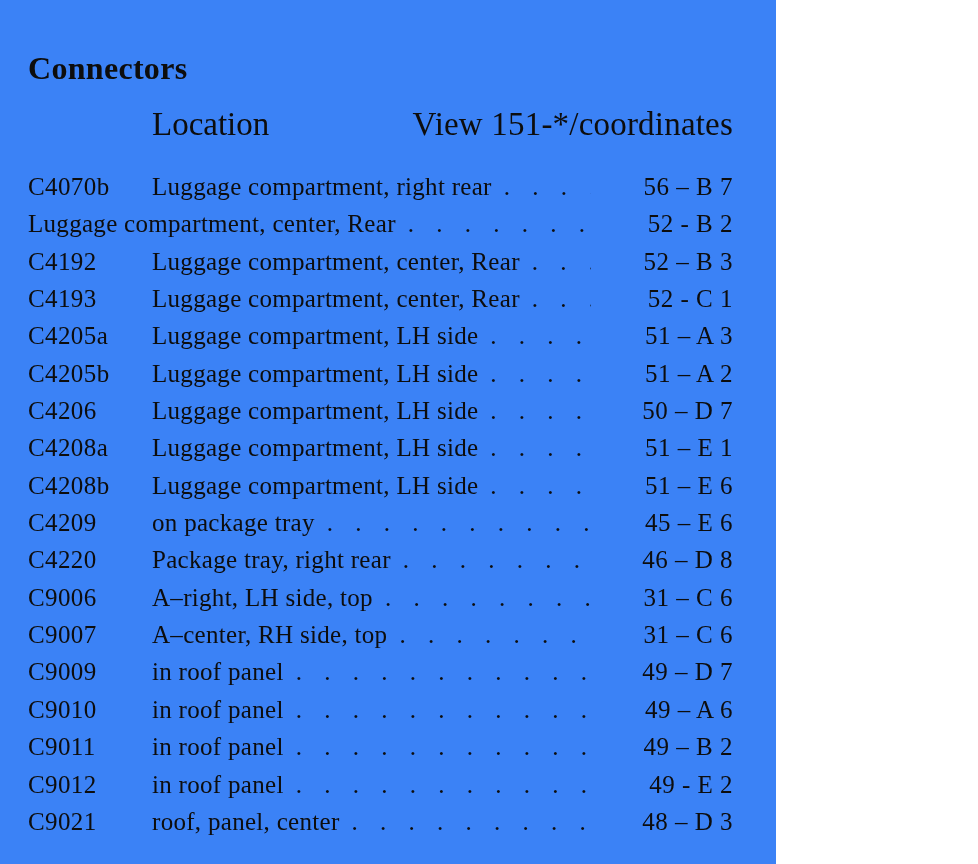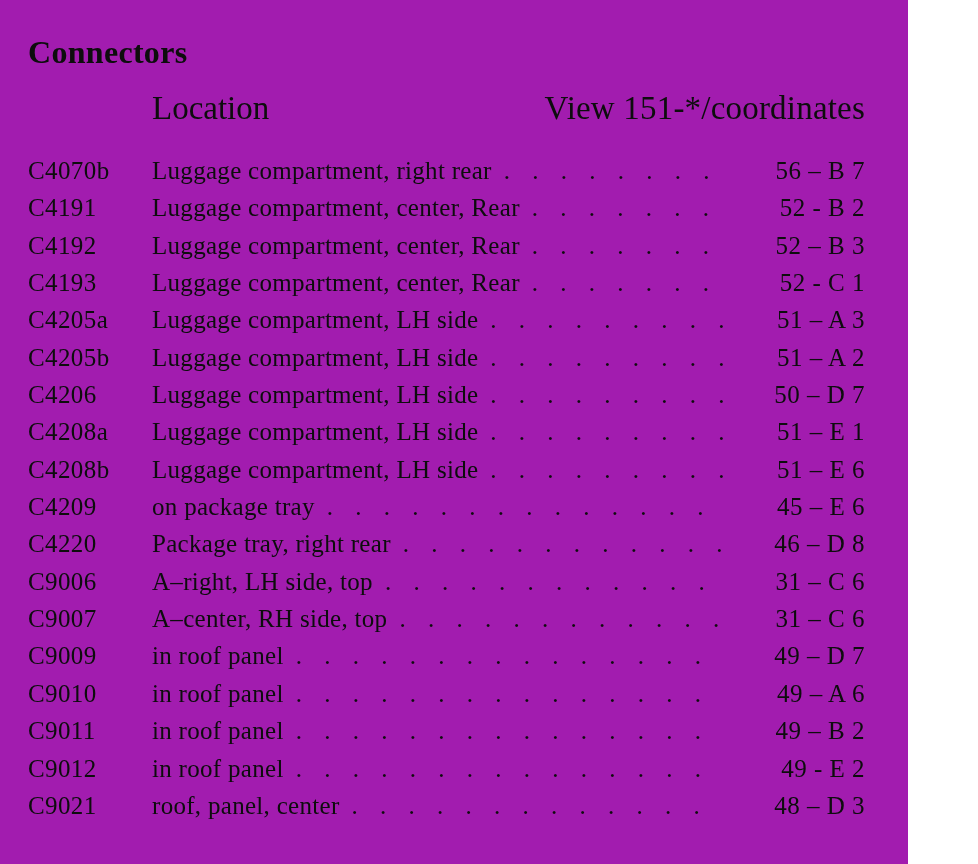--- a/index.html
+++ b/index.html
@@ -4,23 +4,23 @@
 <style>
   * { margin: 0; padding: 0; box-sizing: border-box; }
   html, body {
     width: 978px; height: 864px;
     background: #ffffff;
     overflow: hidden;
     font-family: "Liberation Serif", serif;
     color: #0d0d0d;
   }
   .page {
-    width: 908px; height: 864px;
-    padding: 36px 43px 0 28px;
-    background: #a21caf;
+    width: 776px; height: 864px;
+    padding: 52px 43px 0 28px;
+    background: #3b82f6;
   }
   .doc-title {
     font-size: 32px;
     font-weight: bold;
     line-height: 32px;
     letter-spacing: 0.3px;
   }
   .header-row {
     display: flex;
     align-items: baseline;
@@ -82,21 +82,20 @@
 
   <div class="rows">
     <div class="row">
       <span class="code">C4070b</span>
       <span class="loc">Luggage compartment, right rear</span>
       <span class="leader">. . . . . . . . . . . . . . . . . . . . . . . . . . . . . . . . . . . . . . . . . . . . . . . . . . . . . . . . . . . . </span>
       <span class="coord">56 – B 7</span>
     </div>
 
     <div class="row">
-      <span class="code">C4191</span>
       <span class="loc">Luggage compartment, center, Rear</span>
       <span class="leader">. . . . . . . . . . . . . . . . . . . . . . . . . . . . . . . . . . . . . . . . . . . . . . . . . . . . . . . . . . . . </span>
       <span class="coord">52 - B 2</span>
     </div>
 
     <div class="row">
       <span class="code">C4192</span>
       <span class="loc">Luggage compartment, center, Rear</span>
       <span class="leader">. . . . . . . . . . . . . . . . . . . . . . . . . . . . . . . . . . . . . . . . . . . . . . . . . . . . . . . . . . . . </span>
       <span class="coord">52 – B 3</span>

